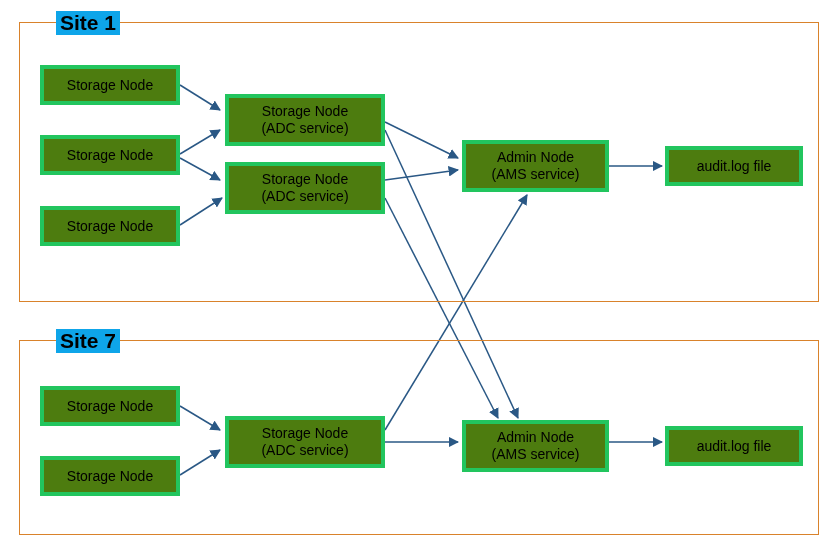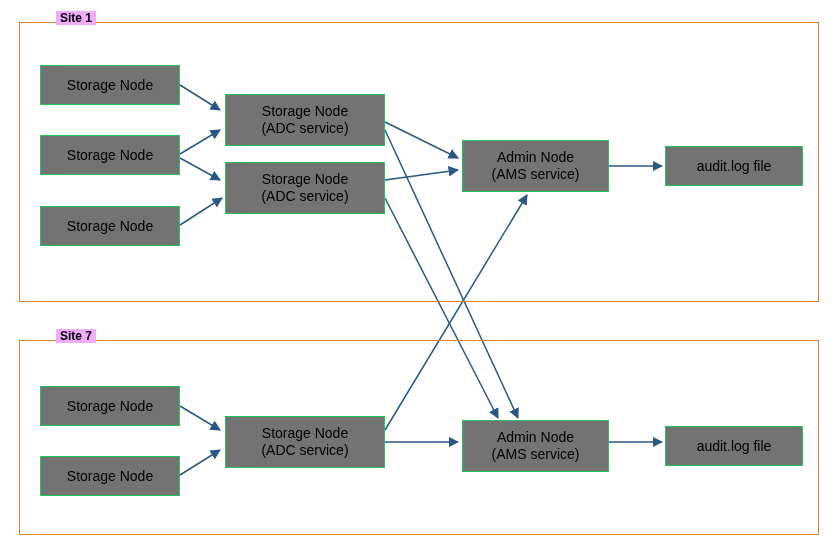--- a/index.html
+++ b/index.html
@@ -13,30 +13,30 @@
     width: 838px;
     height: 547px;
   }
   .site-box {
     position: absolute;
     border: 1.5px solid #d9822b;
     background: transparent;
   }
   .site-label {
     position: absolute;
-    background: #f0abfc;
+    background: #0ea5e9;
     font-weight: bold;
-    font-size: 12px;
+    font-size: 21px;
     padding: 0 4px;
     text-align: center;
   }
   .node-box {
     position: absolute;
-    background: #737373;
-    border: 1px solid #22c55e;
+    background: #4d7c0f;
+    border: 4px solid #22c55e;
     display: flex;
     flex-direction: column;
     align-items: center;
     justify-content: center;
     line-height: 1.2;
   }
   svg.arrows {
     position: absolute;
     left: 0; top: 0;
     width: 838px;

